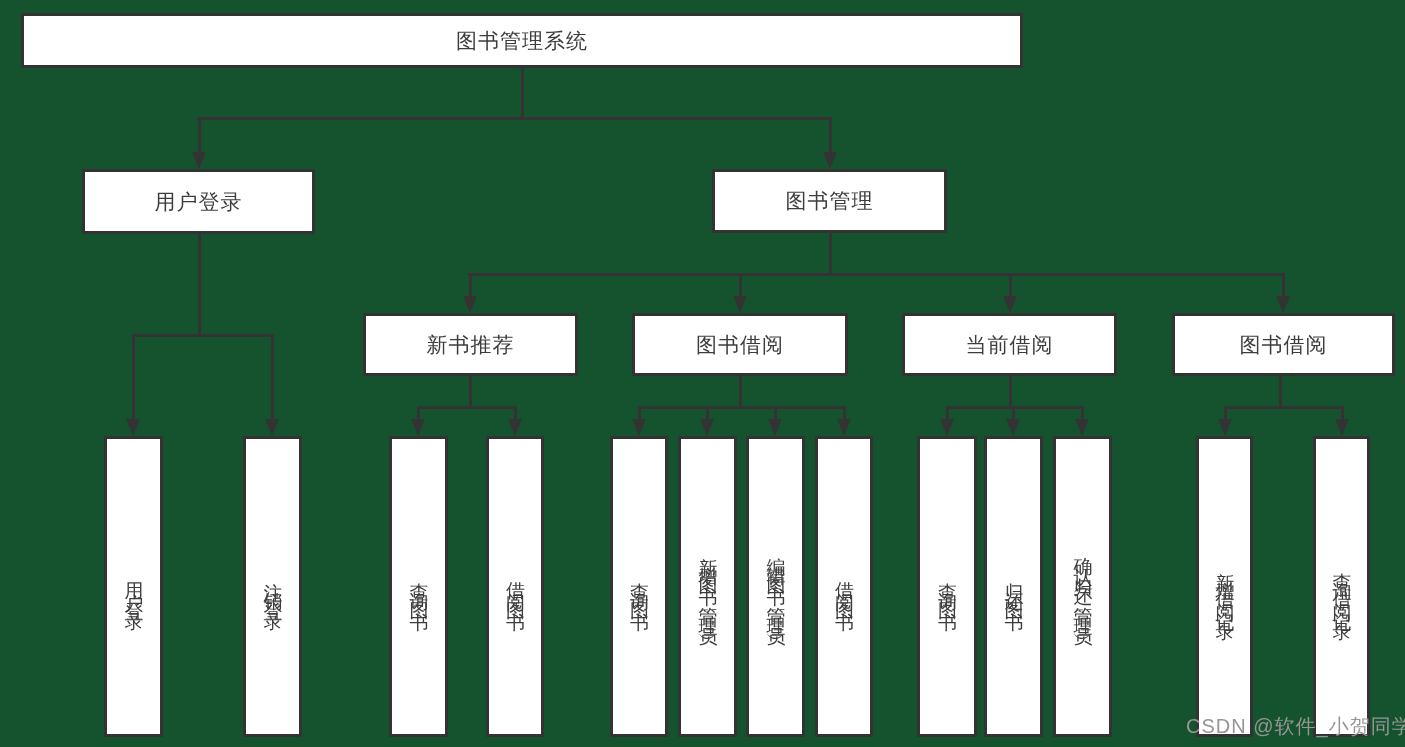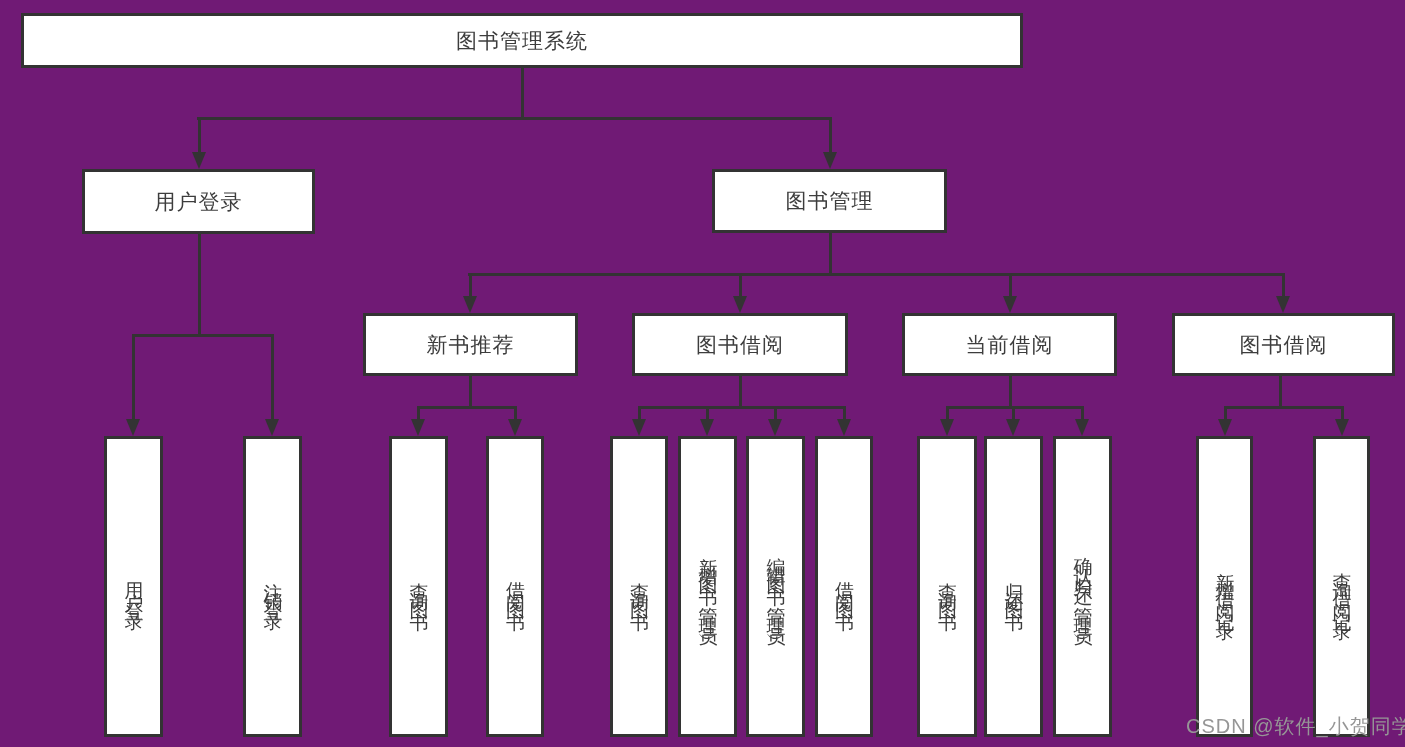--- a/index.html
+++ b/index.html
@@ -5,21 +5,21 @@
   html, body {
     margin: 0;
     padding: 0;
     background: #ffffff;
     font-family: "Liberation Sans", sans-serif;
   }
   .canvas {
     position: relative;
     width: 1405px;
     height: 747px;
-    background: #701a75;
+    background: #14532d;
     overflow: hidden;
   }
   .hbox {
     position: absolute;
     box-sizing: border-box;
     border: 3px solid #333333;
     background: #ffffff;
     display: flex;
     align-items: center;
     justify-content: center;

